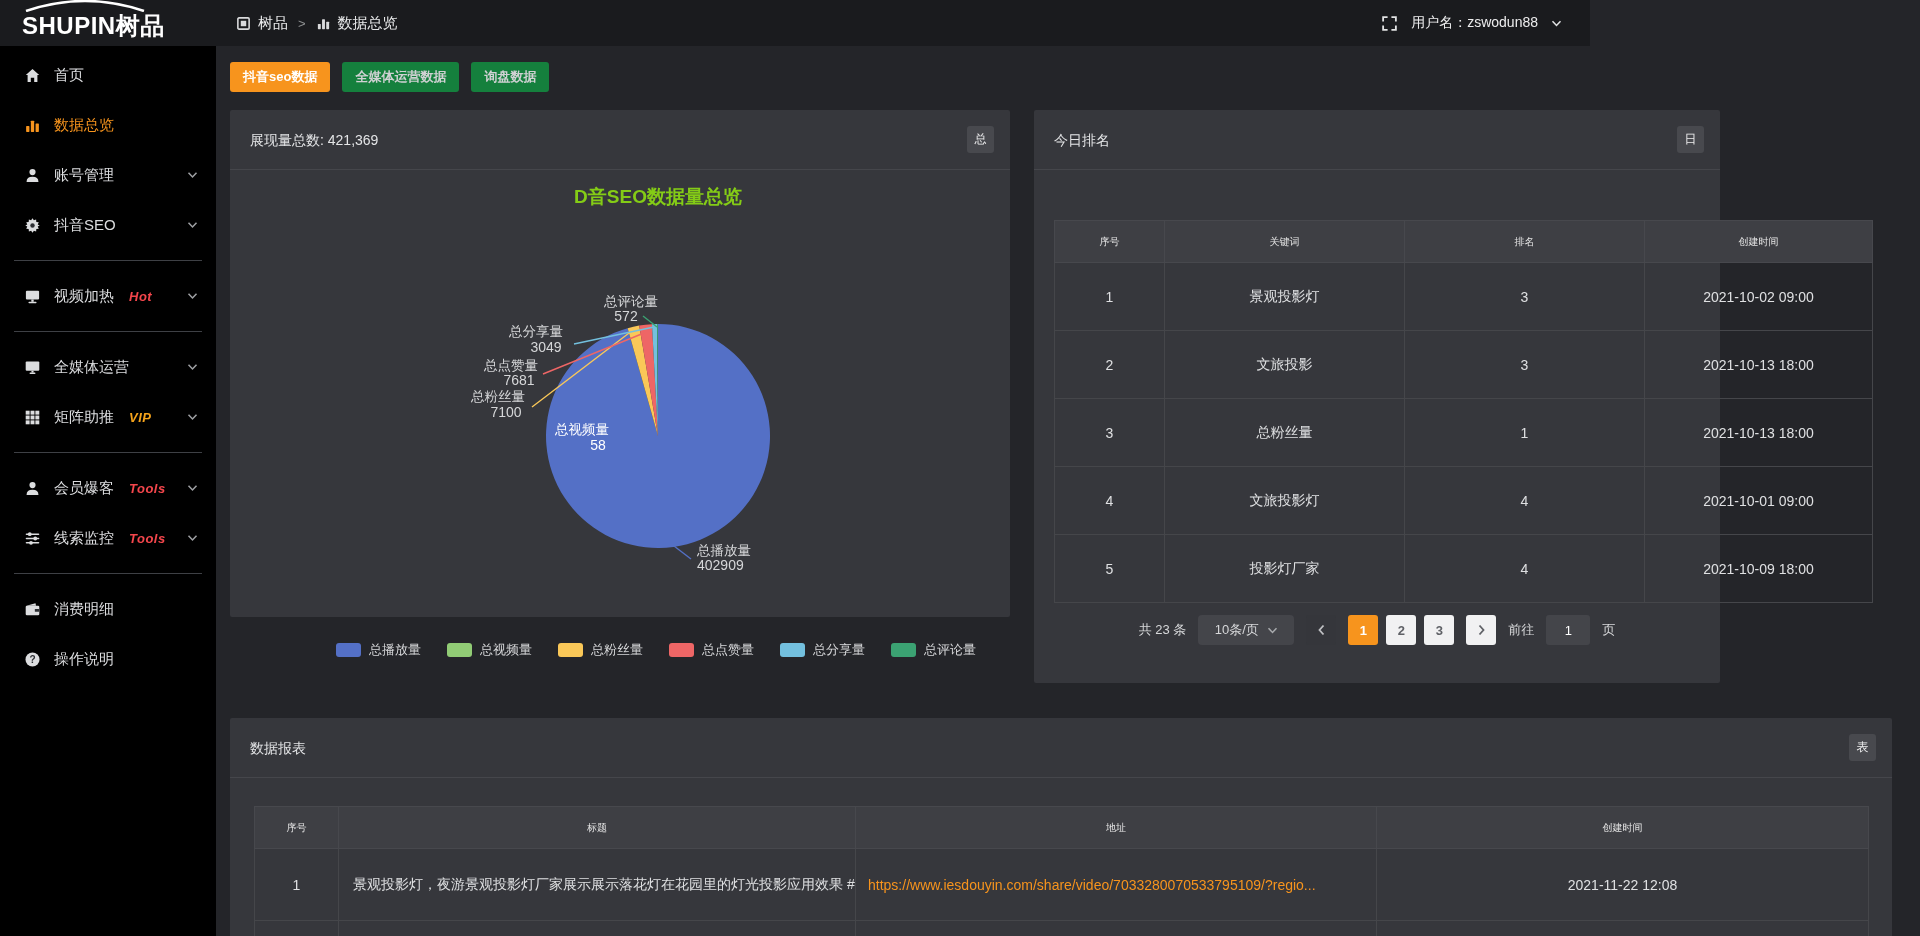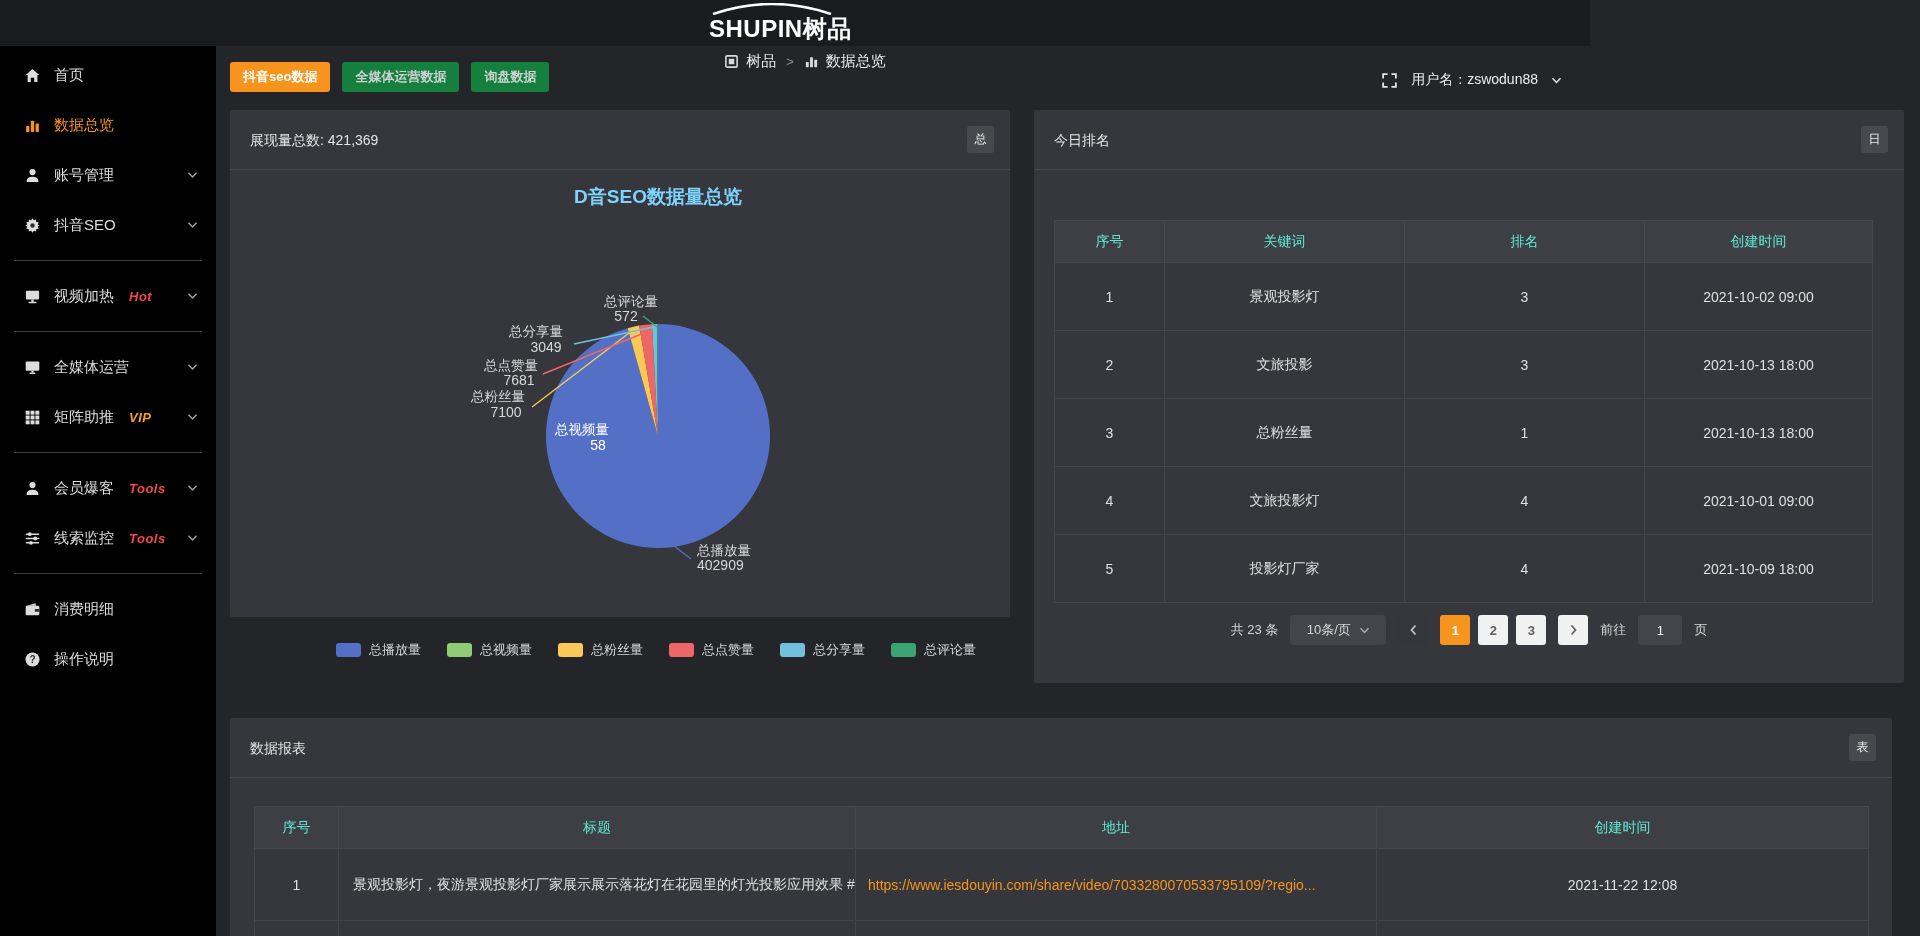--- a/index.html
+++ b/index.html
@@ -2,21 +2,21 @@
 <html><head>
 <meta charset="utf-8">
 <style>
   * { box-sizing: border-box; margin: 0; padding: 0; }
   html,body { width:1920px; height:936px; overflow:hidden; background:#242529;
     font-family:"Liberation Sans","DejaVu Sans",sans-serif; }
   .app { position:relative; width:1920px; height:936px; }
 
   
   .top-header { position:absolute; top:0; left:0; width:1590px; height:46px;
-    background:#1a1b1e; display:flex; align-items:center; z-index:9;flex-direction:column; }
+    background:#1a1b1e; display:flex; align-items:center; z-index:9; }
   .logo { width:216px; padding-left:22px; position:relative; color:#fff; cursor:default; }
   .logo-arc { position:absolute; top:3px; left:22px; }
   .logo-text { font-size:24px; font-weight:800; letter-spacing:.5px; line-height:46px;
     display:inline-block; padding-top:6px; }
   .breadcrumb { display:flex; align-items:center; gap:7px; color:#e9eaeb; font-size:15px; margin-left:20px; }
   .bc-icon { display:flex; color:#d9dadc; }
   .bc-link { cursor:pointer; }
   .bc-sep { color:#8e9092; font-size:13px; margin:0 3px; }
   .header-right { margin-left:auto; display:flex; align-items:center; gap:13px;
     padding-right:28px; color:#ededee; font-size:14px; }
@@ -45,37 +45,37 @@
   .panel { position:absolute; background:#36373c; border-radius:2px; }
   .panel-header { height:60px; line-height:60px; padding:0 20px; color:#e4e5e7;
     font-size:14px; border-bottom:1px solid #45464b; }
   .corner-badge { position:absolute; top:16px; right:16px; width:27px; height:27px;
     background:#48494e; border-radius:3px; display:flex; align-items:center;
     justify-content:center; font-size:12px; color:#ededee; cursor:pointer; line-height:normal; }
 
   
   .panel-chart { left:14px; top:64px; width:780px; height:507px; }
   .chart-title { position:absolute; left:428px; top:74px; transform:translateX(-50%);
-    font-size:19px; font-weight:600; color:#7dd3fc; white-space:nowrap; }
+    font-size:19px; font-weight:600; color:#84cc16; white-space:nowrap; }
   #pie-svg { position:absolute; left:0; top:60px; }
   .legend { position:absolute; left:0; right:0; top:531px; display:flex;
     justify-content:center; gap:26px; padding-left:72px; }
   .legend-item { display:flex; align-items:center; gap:8px; font-size:13px;
     color:#d8d9db; cursor:pointer; }
   .legend-swatch { width:25px; height:14px; border-radius:3px; }
 
   
   table.dark { border-collapse:collapse; position:absolute; table-layout:fixed; }
-  table.dark th { background:#3e3f44; height:42px; font-weight:400; font-size:14px;
-    color:#5eead4; border:1px solid #47484d; }
+  table.dark th { background:#3e3f44; height:42px; font-weight:400; font-size:10px;
+    color:#e5e5e5; border:1px solid #47484d; }
   table.dark td { height:68px; text-align:center; font-size:14px; color:#dfe0e2;
     border:1px solid #45464a; overflow:hidden; white-space:nowrap; }
 
   
-  .panel-rank { left:818px; top:64px; width:870px; height:573px; }
+  .panel-rank { left:818px; top:64px; width:686px; height:573px; }
   #rank-table { left:20px; top:110px; width:818px; }
   .pagination { position:absolute; left:0; right:0; top:505px; display:flex;
     align-items:center; justify-content:center; gap:12px; font-size:13px; color:#d6d7d9; }
   .pg-size { width:96px; height:30px; background:#44454a; border-radius:4px; display:flex;
     align-items:center; justify-content:center; gap:8px; font-size:13px; color:#d6d7d9; cursor:pointer; }
   .pg-size .chev { display:flex; color:#a9abae; }
   .pg-btn { min-width:30px; height:30px; border-radius:3px; display:flex; align-items:center;
     justify-content:center; font-size:13px; font-weight:700; cursor:pointer; border:none; }
   .pg-prev { background:#35363b; color:#c0c1c4; }
   .pg-page { background:#f1f1f2; color:#5f6166; }

